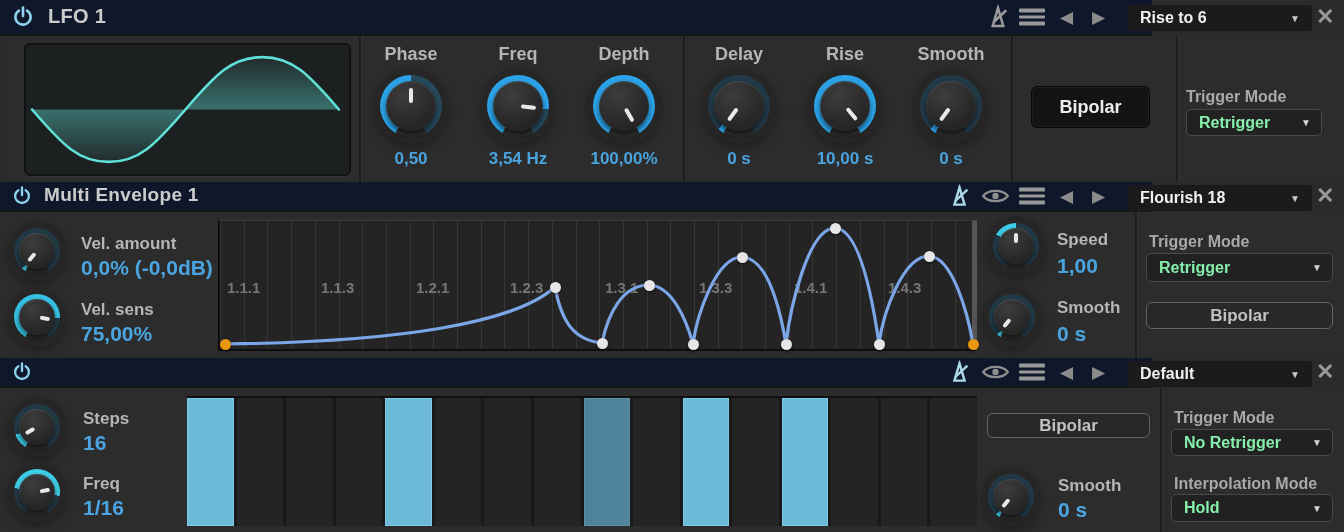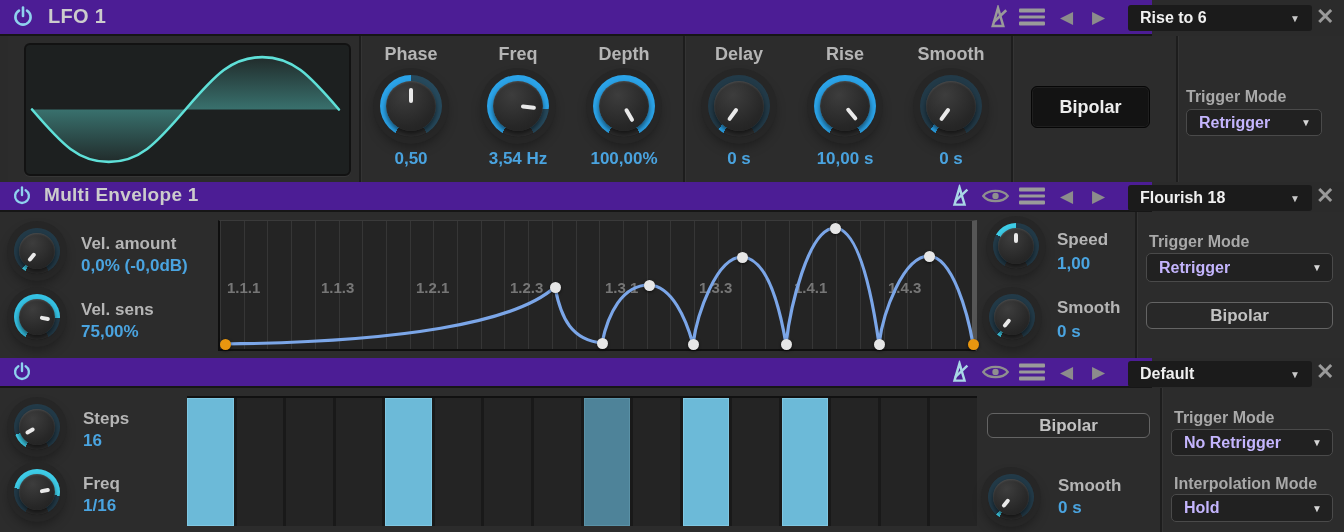--- a/index.html
+++ b/index.html
@@ -8,21 +8,21 @@
   #app {
     position:relative; width:1344px; height:532px; overflow:hidden;
     background:#2b2b2b; user-select:none;
   }
   .panel { position:absolute; left:0; width:1344px; }
   #panel-lfo { top:0; height:182px; }
   #panel-menv { top:182px; height:176px; }
   #panel-senv { top:358px; height:174px; }
 
   
-  .hdr { position:absolute; left:0; top:0; width:1152px; background:#4c1d95;
+  .hdr { position:absolute; left:0; top:0; width:1152px; background:#0f172a;
          border-bottom:2px solid #161616; }
   #panel-lfo .hdr { height:36px; }
   #panel-menv .hdr, #panel-senv .hdr { height:30px; }
   .hdr-title { position:absolute; color:#cccccc; font-weight:bold; font-size:20px;
                letter-spacing:0.3px; top:50%; transform:translateY(-54%); }
   #panel-lfo .hdr-title { left:48px; }
   #panel-menv .hdr-title, #panel-senv .hdr-title { left:44px; font-size:19px; }
   .power { position:absolute; left:12px; top:50%; transform:translateY(-50%); width:22px; height:22px; cursor:pointer; }
   .hicon { position:absolute; top:50%; transform:translateY(-50%); cursor:pointer; }
   .harrow { font-size:17px; color:#8c8c8c; line-height:1; }
@@ -60,31 +60,31 @@
   .knob.small::before { inset:5px; }
   .ptr { position:absolute; inset:6px; transform:rotate(var(--angle)); }
   .knob.small .ptr { inset:5px; }
   .ptr::before { content:""; position:absolute; left:50%; top:13%; width:4.5px; height:30%;
           margin-left:-2.25px; border-radius:2.5px; background:#e9e9e9; }
   .knob.small .ptr::before { width:4px; margin-left:-2px; }
 
   
   .side-knob { position:absolute; }
   .side-label { position:absolute; color:#b5b5b5; font-weight:bold; font-size:17px; white-space:nowrap; }
-  .side-value { position:absolute; color:#4aa4e0; font-weight:bold; font-size:17px; white-space:nowrap; }
+  .side-value { position:absolute; color:#4aa4e0; font-weight:bold; font-size:21px; white-space:nowrap; }
 
   
   .btn { position:absolute; border-radius:6px; display:flex; align-items:center; justify-content:center;
          font-weight:bold; cursor:pointer; }
   .btn.bipolar-on { background:#131313; border:1px solid #060606; color:#ededed; font-size:18px;
          box-shadow:inset 0 0 0 1px rgba(255,255,255,0.05); }
   .btn.bipolar-off { background:#282828; border:1px solid #646464; color:#c2c2c2; font-size:17px; }
   .dd { position:absolute; background:#212121; border:1px solid #4a4a4a; border-radius:5px;
         display:flex; align-items:center; cursor:pointer; }
-  .dd .txt { flex:1; color:#c4b5fd; font-weight:bold; font-size:16px; padding-left:12px; white-space:nowrap; }
+  .dd .txt { flex:1; color:#86efac; font-weight:bold; font-size:16px; padding-left:12px; white-space:nowrap; }
   .dd .chev { color:#d6d6d6; font-size:10px; padding-right:10px; }
   .ctl-label { position:absolute; color:#a9a9a9; font-weight:bold; font-size:16px; white-space:nowrap; }
 
   
   .wave-display { position:absolute; left:16px; top:7px; width:327px; height:133px;
         background:#1d2020; border:2px solid #121212; border-radius:6px;
         box-shadow:0 1px 0 rgba(255,255,255,0.05); }
   .wave-display svg { width:100%; height:100%; display:block; }
 
   

